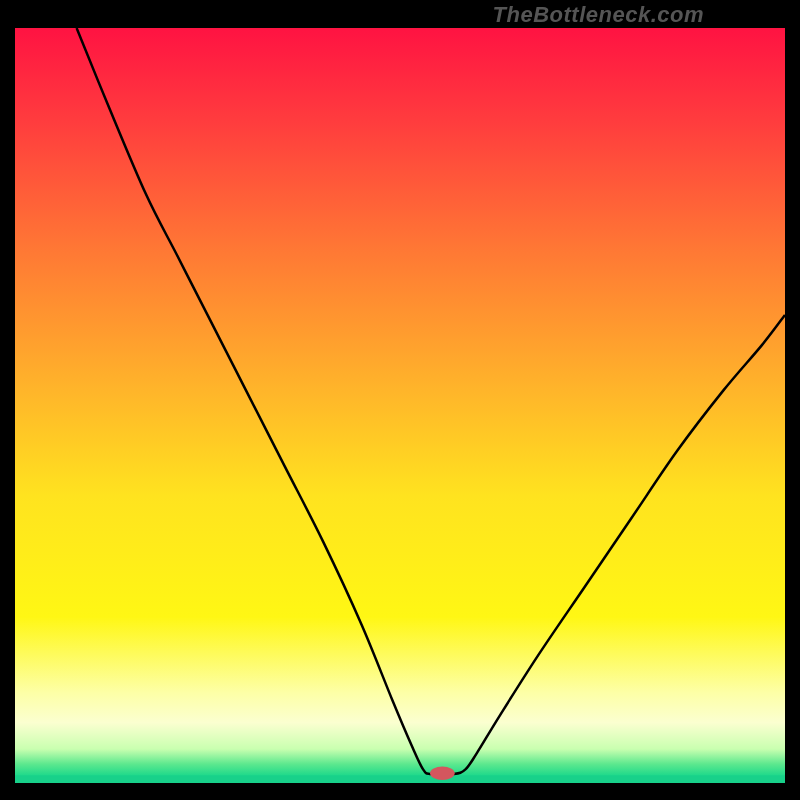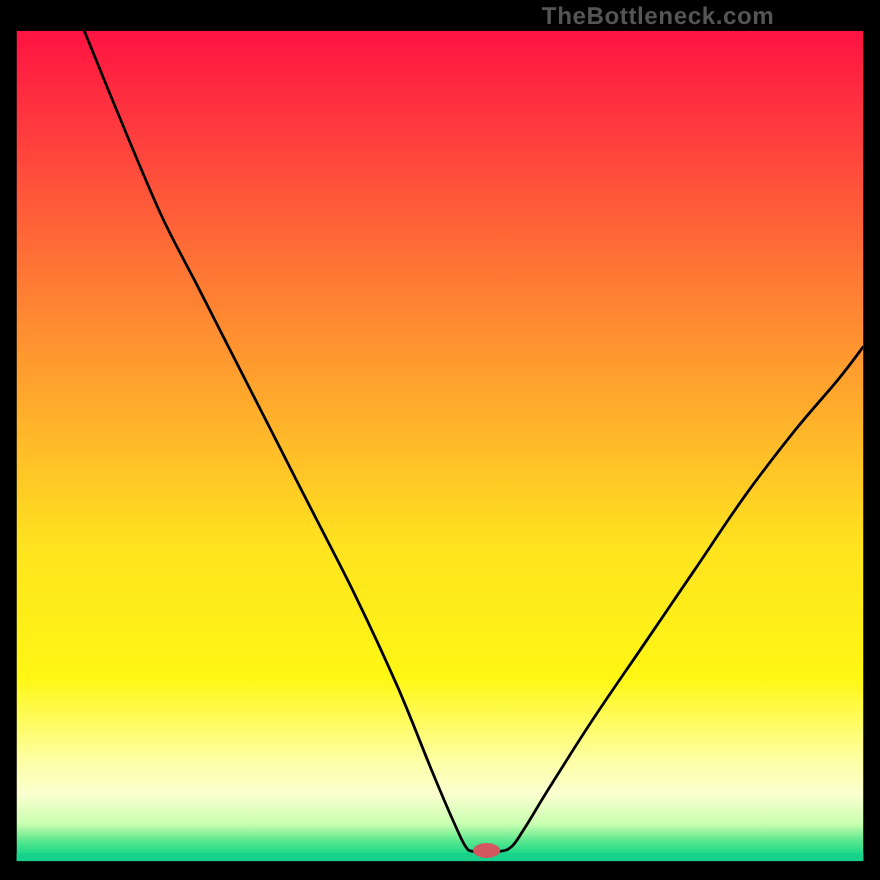--- a/index.html
+++ b/index.html
@@ -9,20 +9,21 @@
     height: 800px;
     background: #000;
     font-family: Arial, Helvetica, sans-serif;
     overflow: hidden;
   }
   .frame {
     position: relative;
     width: 716px;
     height: 800px;
     background: #000;
+    font-style: italic;
   }
   .watermark {
     position: absolute;
     top: 2px;
     right: 12px;
     color: #555;
     font-size: 22px;
     font-weight: 600;
     z-index: 5;
     letter-spacing: 0.5px;

